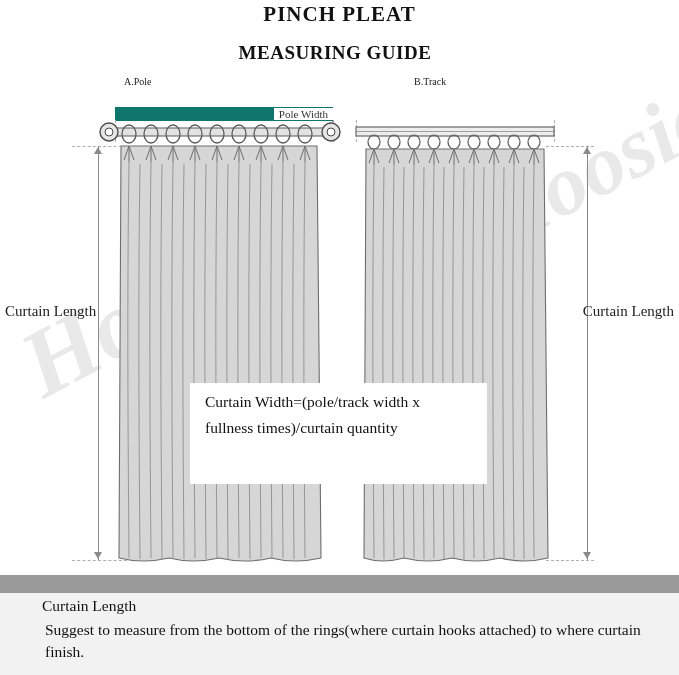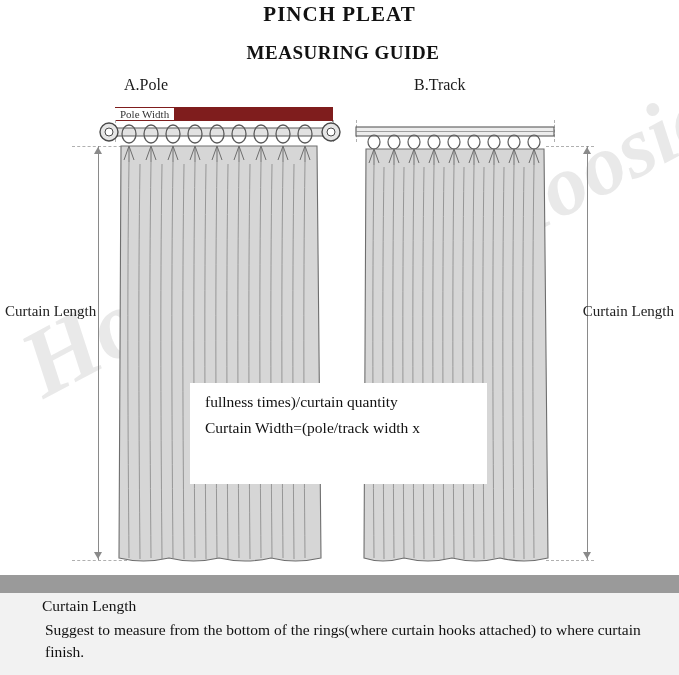--- a/index.html
+++ b/index.html
@@ -33,27 +33,26 @@
   }
   .subtitle {
     position: absolute;
     top: 42px;
     left: 0;
     width: 670px;
     text-align: center;
     font-size: 19px;
     font-weight: bold;
     letter-spacing: 0.5px;
-    margin-left: 8px;
   }
 
   
   .panel-label {
     position: absolute;
-    font-size: 16px;
+    font-size: 10px;
     color: #1a1a1a;
   }
   #label-pole  { left: 124px; top: 76px; }
   #label-track { left: 380px; top: 76px; margin-left: 34px; }
 
   
   .dim-h {
     position: absolute;
     height: 14px;
   }
@@ -80,24 +79,24 @@
     width: 0; height: 0;
     border-top: 4px solid transparent;
     border-bottom: 4px solid transparent;
   }
   .dim-h .arrow.l { left: 1px; border-right: 7px solid #8a8a8a; }
   .dim-h .arrow.r { right: 1px; border-left: 7px solid #8a8a8a; }
   .dim-h .txt {
     position: absolute;
     top: -1px;
     left: 0; right: 0;
-    text-align: left;
+    text-align: right;
     font-size: 11px;
     color: #333;
-    background: #7f1d1d;
+    background: #0f766e;
     line-height: 14px;
   }
   .dim-h .txt span { background: #fff; padding: 0 5px; }
 
   
   .ext-v {
     position: absolute;
     width: 0;
     border-left: 1px dashed #b0b0b0;
   }
@@ -358,22 +357,22 @@
         <path d="M146,47 C144,180 145,320 146,440"></path>
         <path d="M156,49 C154,180 155,320 156,441"></path>
         <path d="M166,47 C164,180 165,320 166,440"></path>
         <path d="M176,49 C174,180 175,320 176,441"></path>
         <path d="M186,47 C184,180 185,320 186,440"></path>
       </g>
     </svg>
   </div>
 
   <div class="formula">
+    <p>Curtain Width=(pole/track width x</p>
     <p>fullness times)/curtain quantity</p>
-    <p>Curtain Width=(pole/track width x</p>
   </div>
 
   <div class="note">
     <div class="bar"></div>
     <div class="heading">Curtain Length</div>
     <div class="body">Suggest to measure from the bottom of the rings(where curtain hooks attached) to where curtain finish.</div>
   </div>
 
 </div>
 

